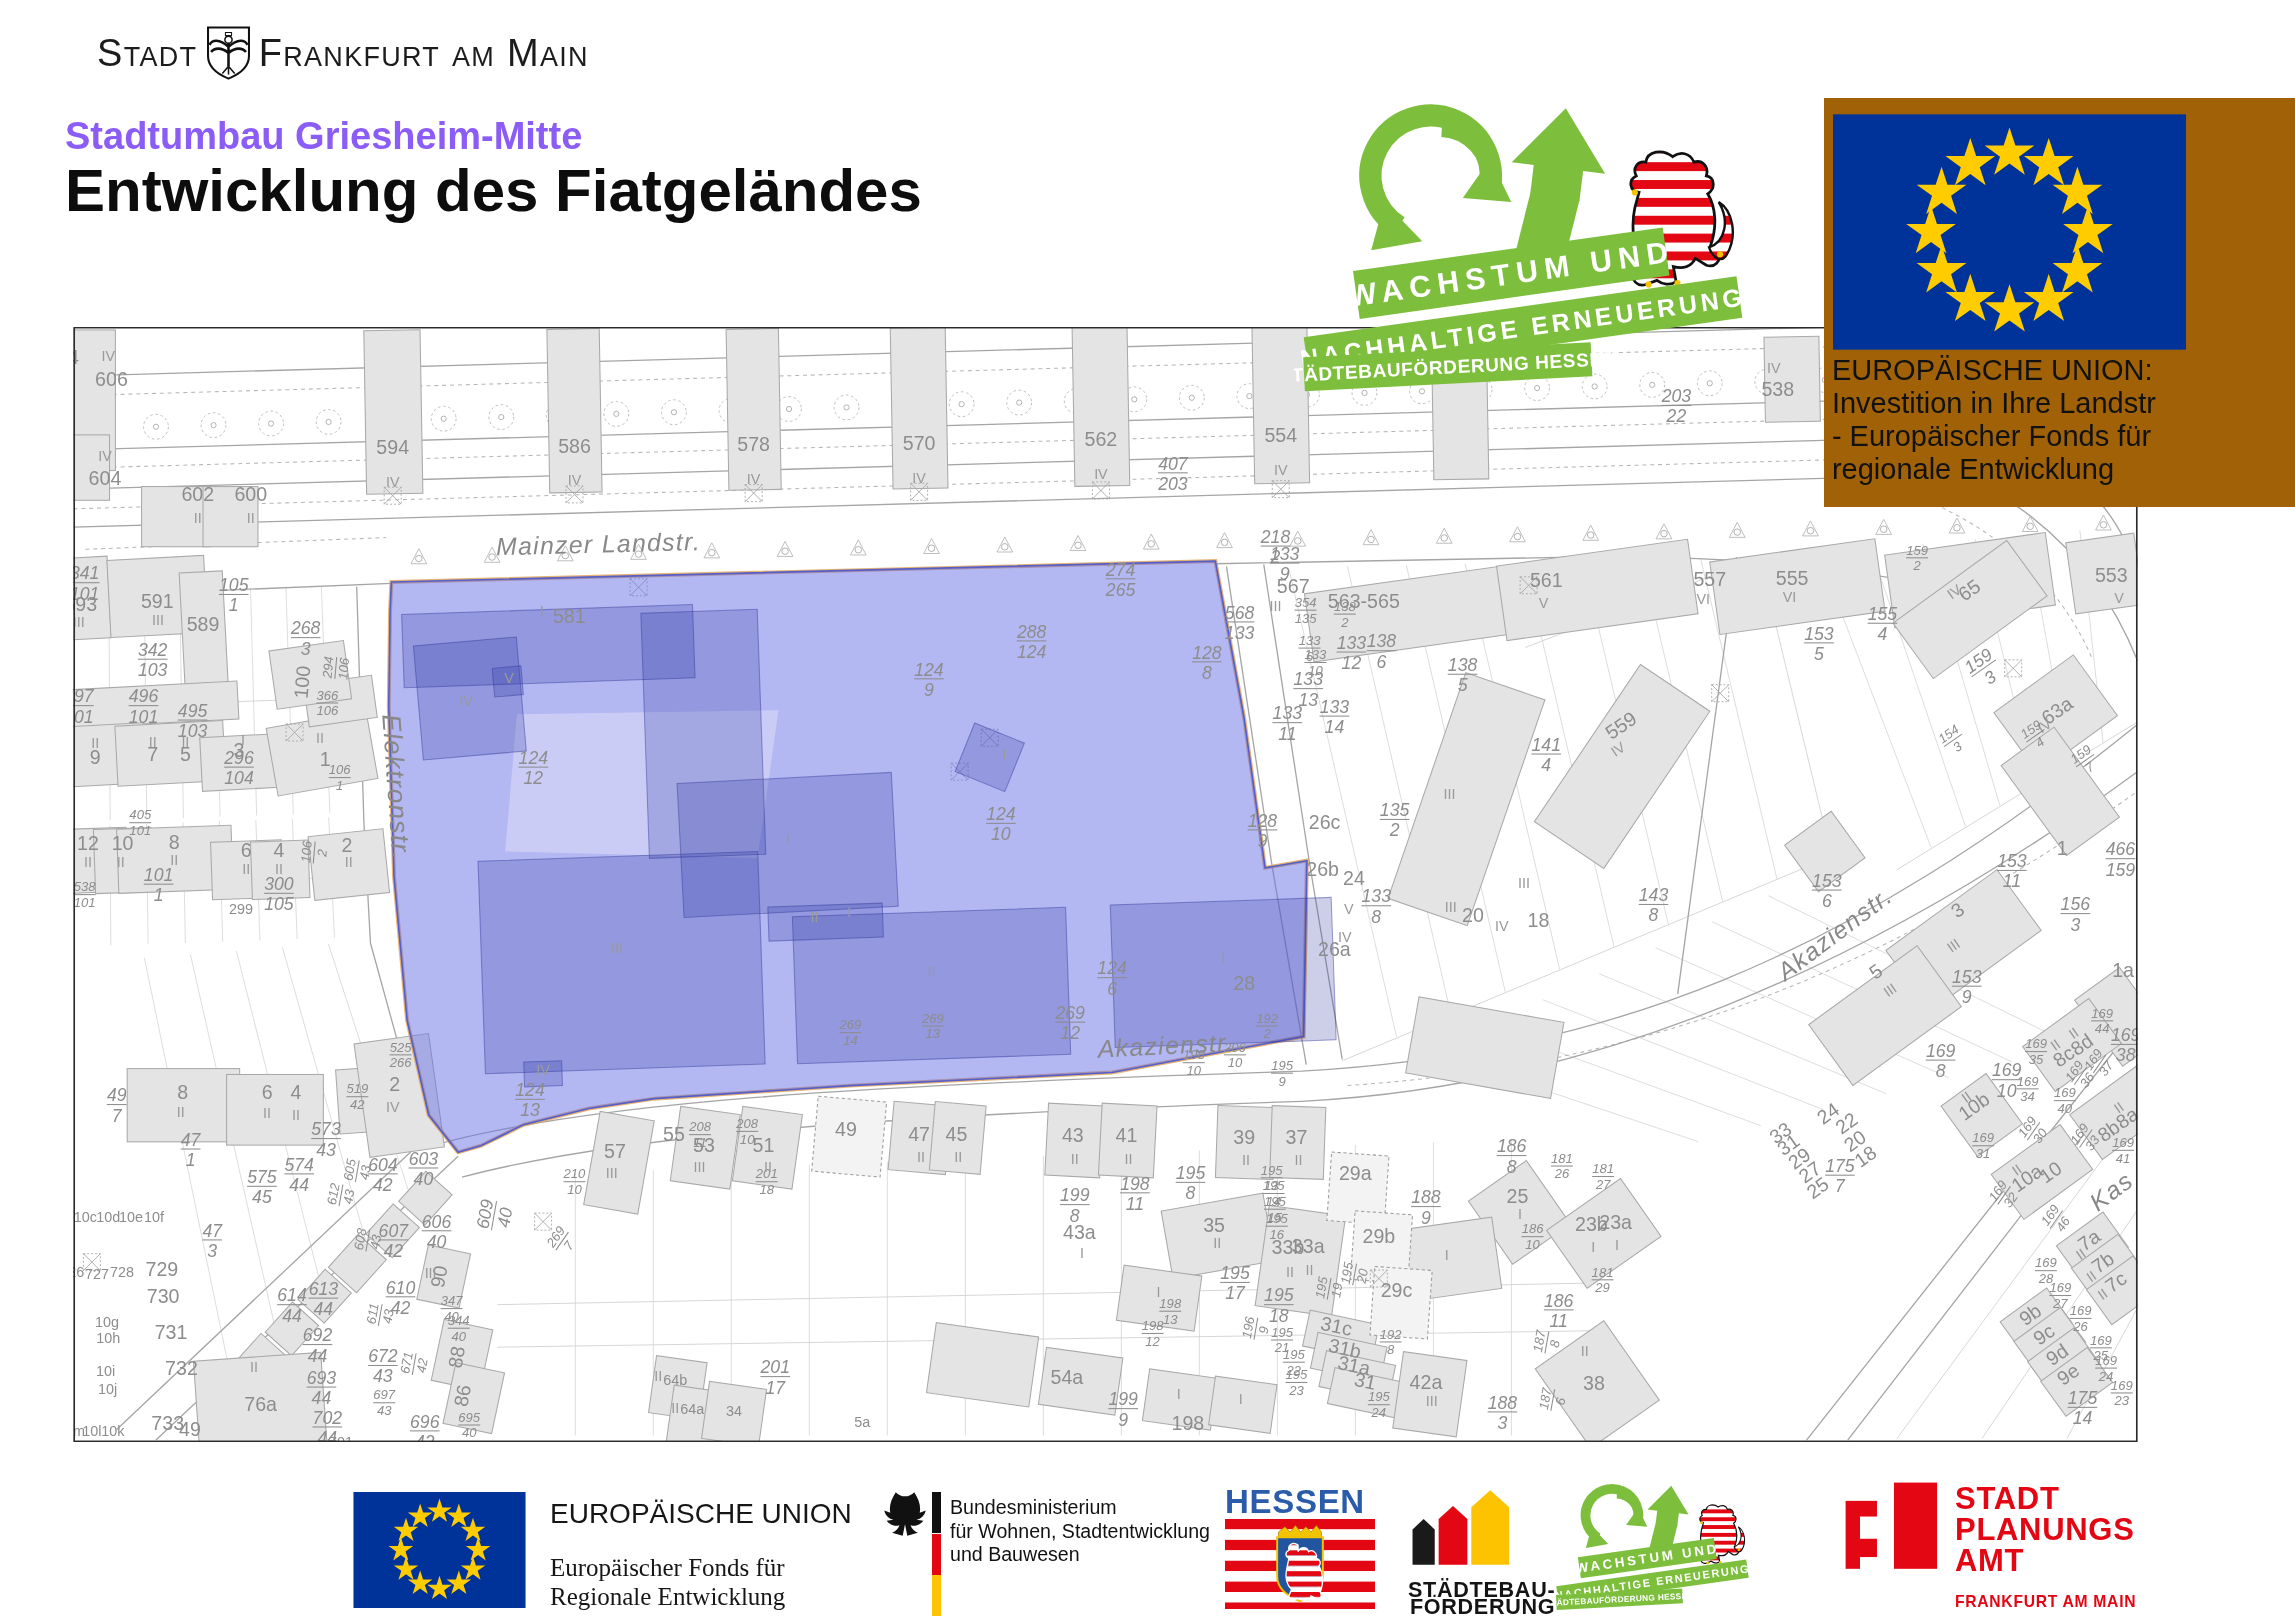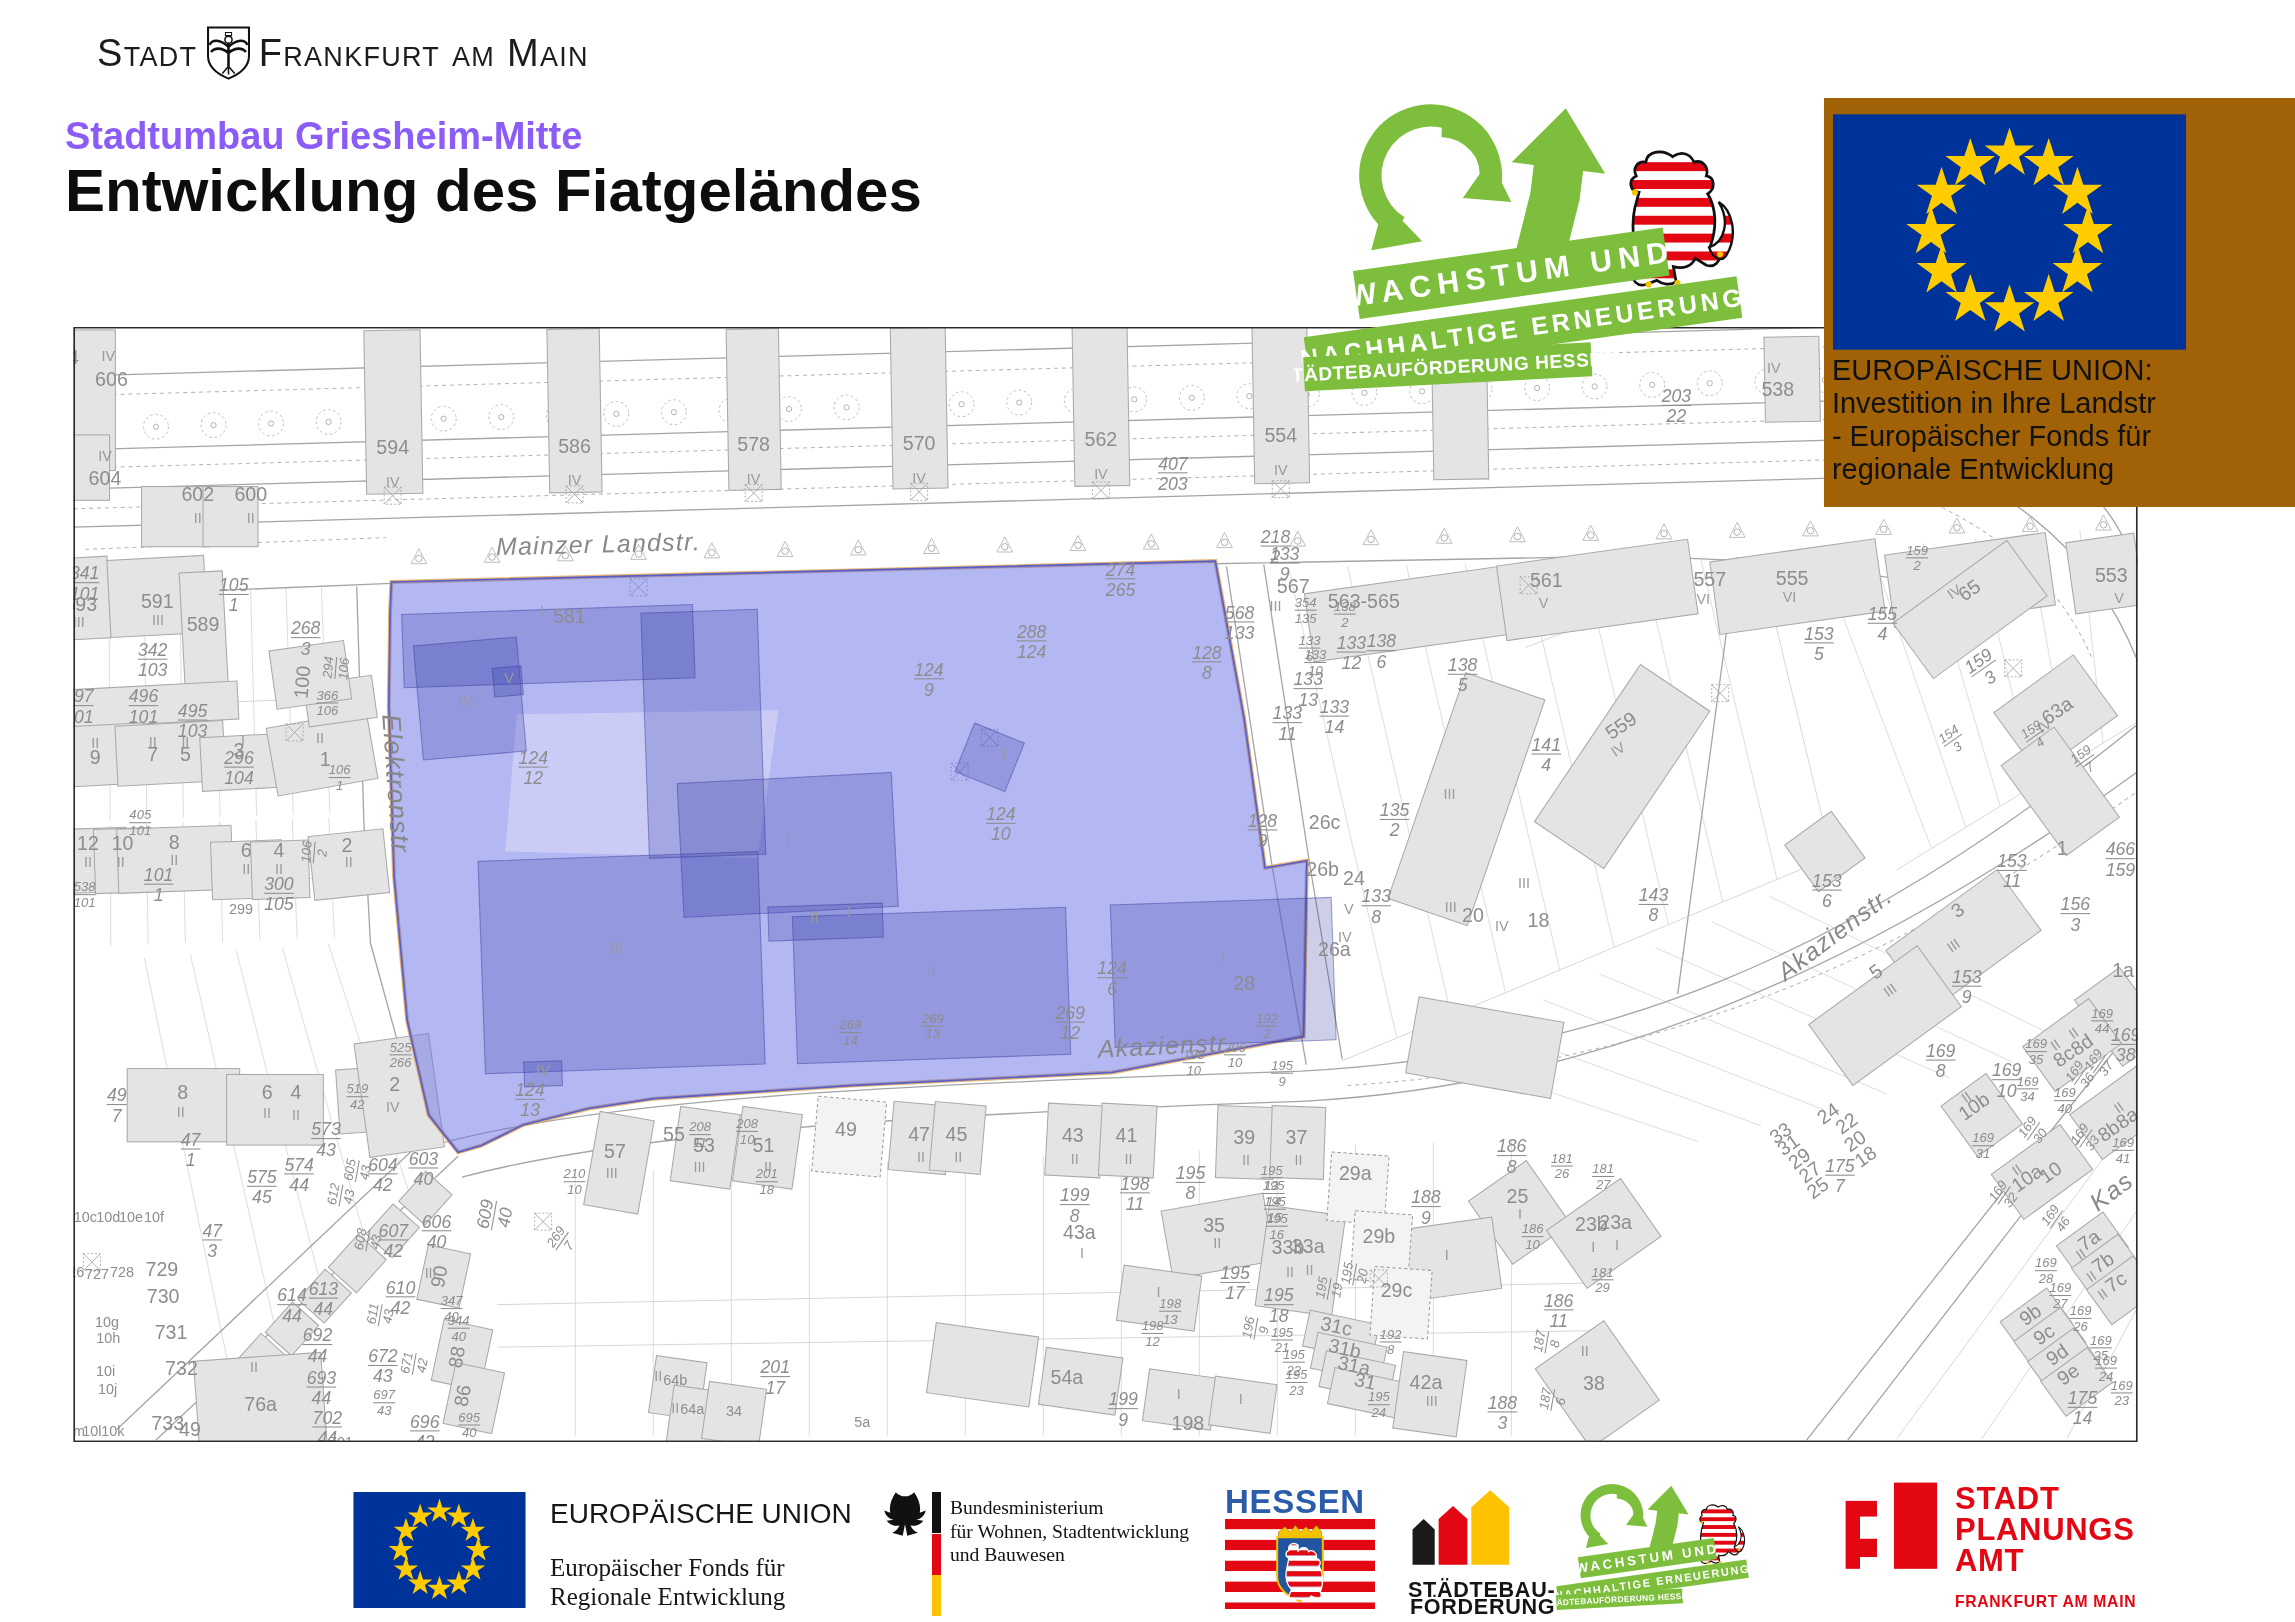--- a/index.html
+++ b/index.html
@@ -2155,21 +2155,21 @@
     <div>Europäischer Fonds für</div>
       <div>Regionale Entwicklung</div>
   </div>
 
   <svg class="flogo" style="left:882px;top:49px;" width="46" height="46" viewBox="0 0 100 95">
     <path d="M30,0 C20,15 15,30 18,45 L5,40 C8,52 15,58 25,60 L10,62 C18,72 28,75 38,72 C35,80 30,85 22,88 L45,95 L50,70 L55,95 L78,88 C70,85 65,80 62,72 C72,75 82,72 90,62 L75,60 C85,58 92,52 95,40 L82,45 C85,30 80,15 70,0 C60,12 40,12 30,0 Z" fill="#111"></path>
   </svg>
   <div class="flogo" style="left:932px;top:50px;width:9.2px;height:41px;background:#111;"></div>
   <div class="flogo" style="left:932px;top:92px;width:9.2px;height:41px;background:#e30613;"></div>
   <div class="flogo" style="left:932px;top:133px;width:9.2px;height:41px;background:#fdc300;"></div>
-  <div class="flogo" style="left:950px;top:54px;font-family:Liberation Serif, serif;" id="f-bund-text">
+  <div class="flogo" style="left:950px;top:54px;" id="f-bund-text">
     <div>Bundesministerium</div>
       <div>für Wohnen, Stadtentwicklung</div>
       <div>und Bauwesen</div>
   </div>
 
   <div class="flogo" style="left:1225px;top:41px;" id="f-hessen-name">HESSEN</div>
   <svg class="flogo" style="left:1225px;top:77px;" width="150" height="90" viewBox="0 0 230 138">
     <defs>
         <pattern id="lst2" patternUnits="userSpaceOnUse" width="12" height="16">
           <rect width="12" height="8" fill="#e30613"></rect>

